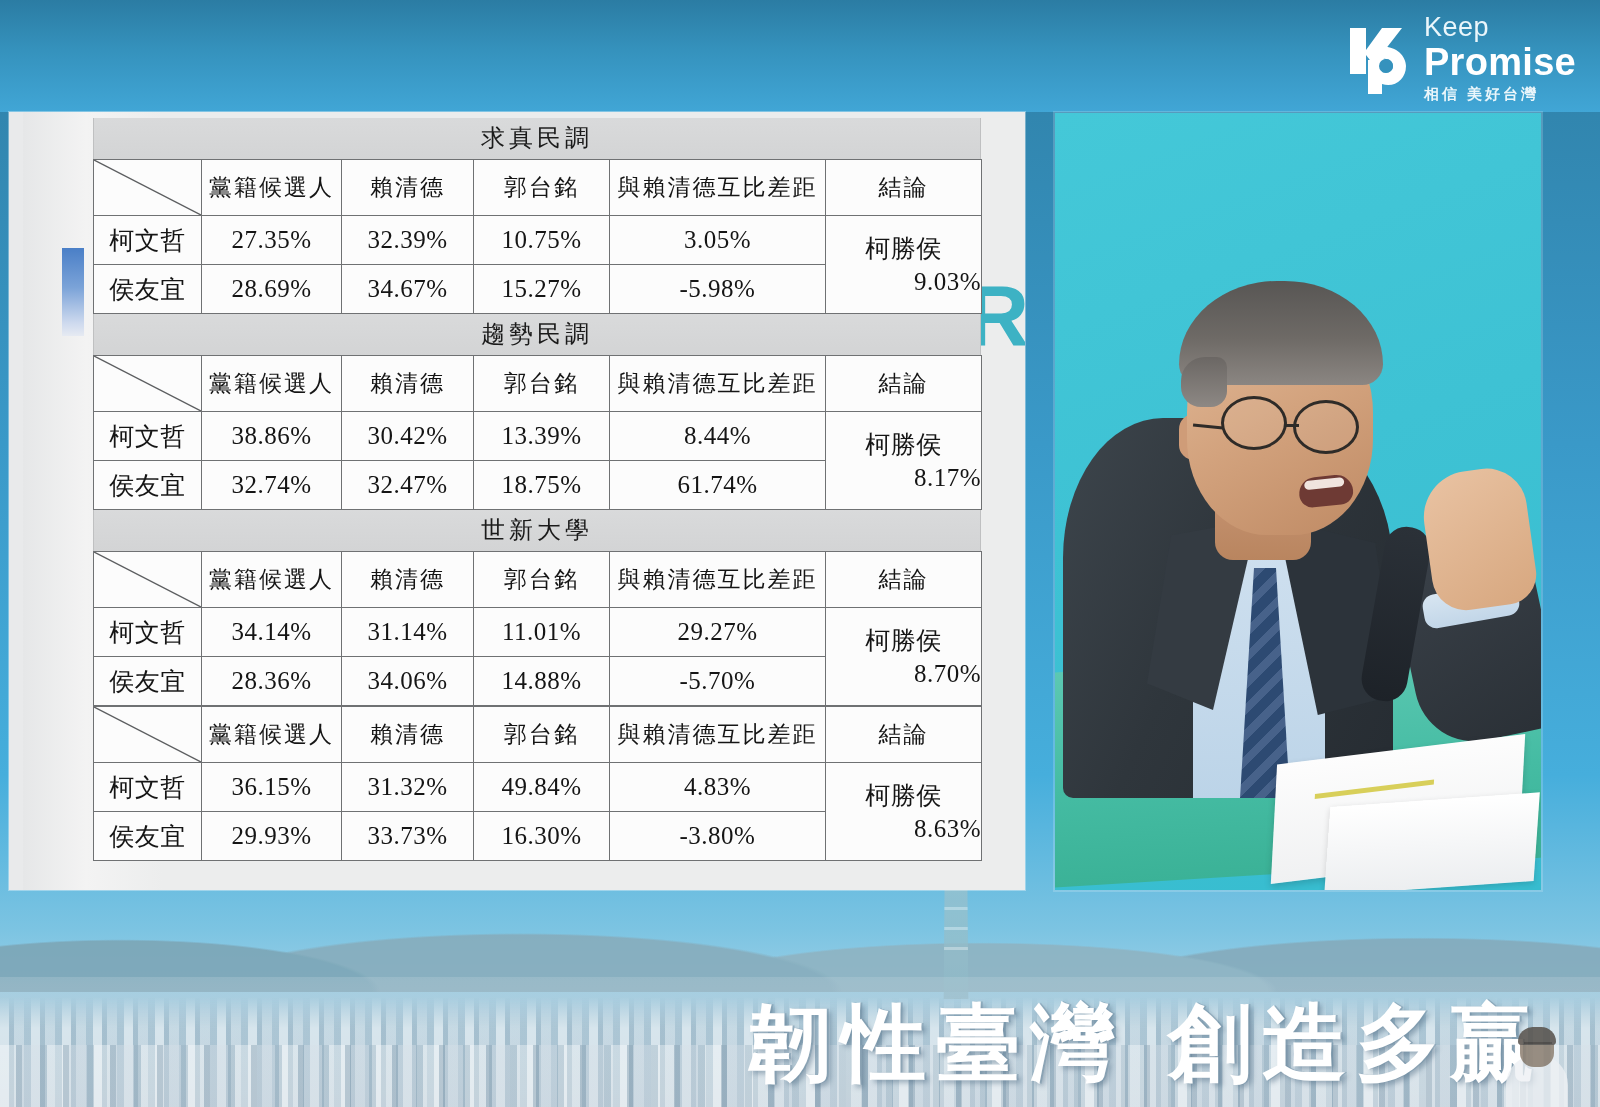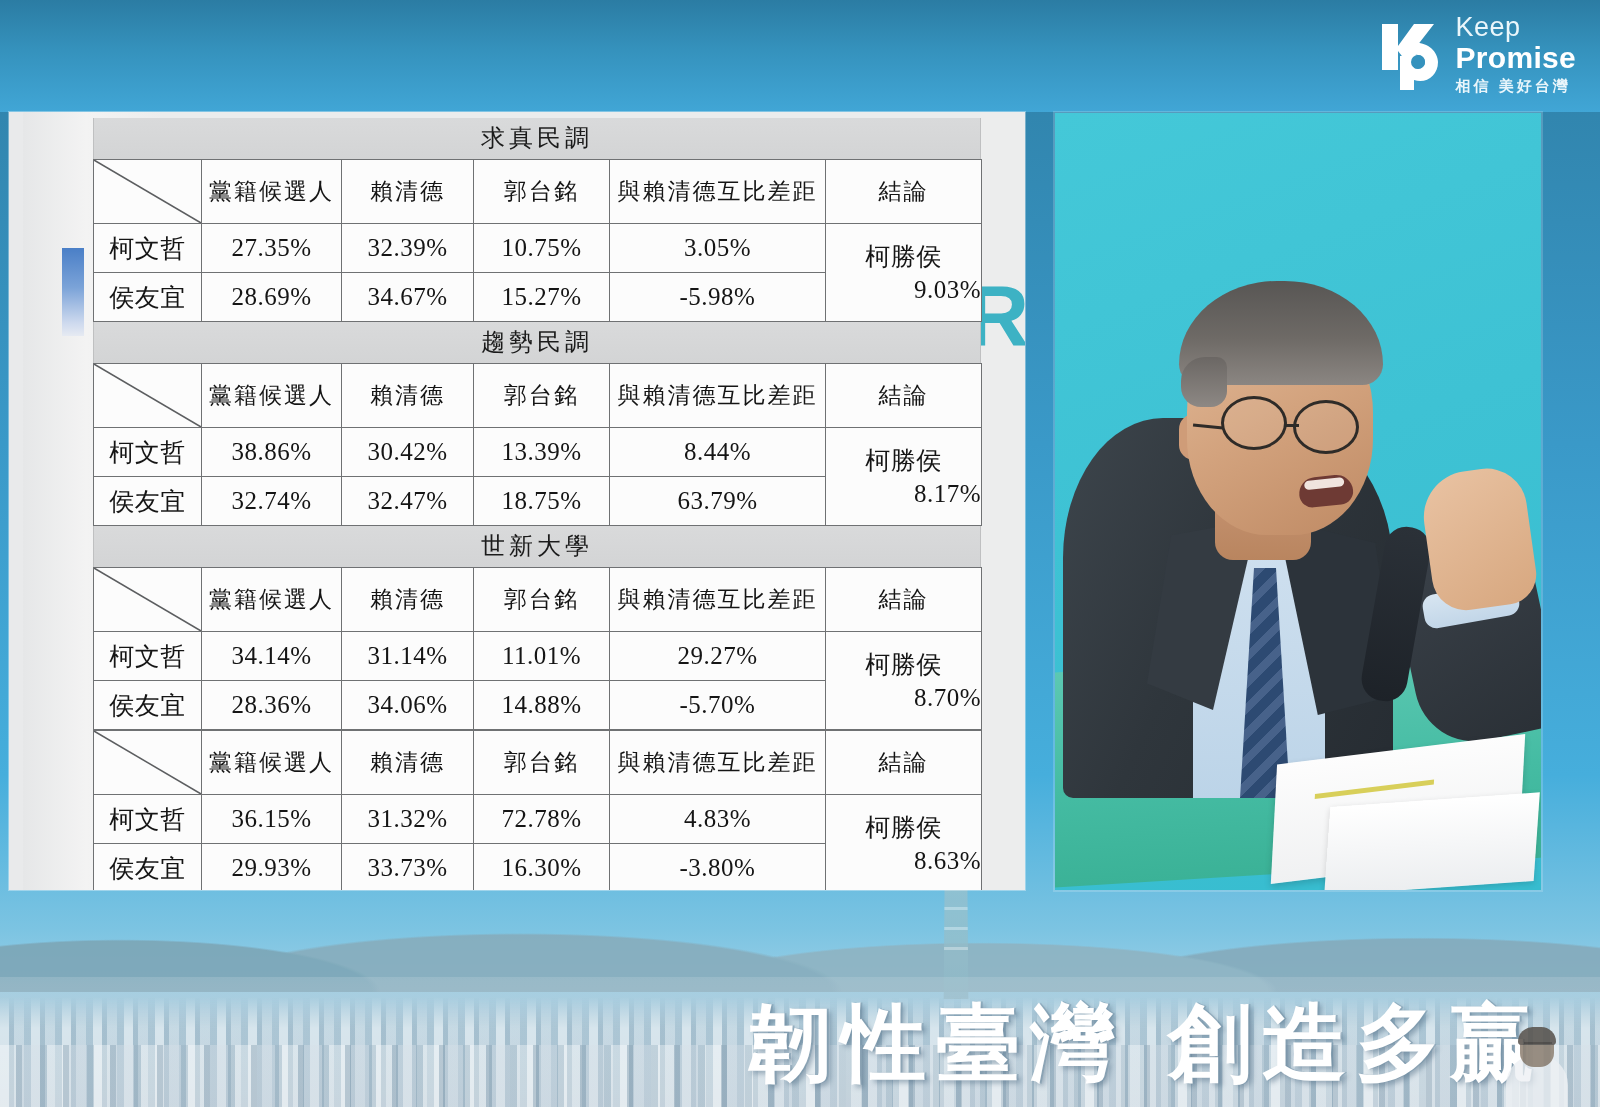--- a/index.html
+++ b/index.html
@@ -110,21 +110,21 @@
   .kp-text { line-height: 1; color: #ffffff; }
   .kp-keep {
     font-family: "Liberation Sans", sans-serif;
     font-size: 27px;
     font-weight: 400;
     letter-spacing: .5px;
     color: #eaf6fb;
   }
   .kp-promise {
     font-family: "Liberation Sans", sans-serif;
-    font-size: 30px;
+    font-size: 38px;
     font-weight: bold;
     letter-spacing: .3px;
     margin-top: 2px;
     color: #ffffff;
   }
   .kp-sub {
     font-family: "Liberation Sans", sans-serif;
     font-size: 15px;
     font-weight: bold;
     letter-spacing: 3px;
@@ -207,21 +207,21 @@
   }
   table.poll td, table.poll th {
     border: 1px solid #6f7173;
     font-weight: normal;
     text-align: center;
     color: #151515;
     font-family: "Liberation Serif", "DejaVu Serif", serif;
     background: #fcfcfc;
   }
   table.poll th {
-    height: 64px;
+    height: 56px;
     font-size: 23px;
     letter-spacing: 2px;
   }
   table.poll td {
     height: 49px;
     font-size: 25px;
     letter-spacing: .5px;
   }
   td.rowlab, th.corner { letter-spacing: 4px; font-size: 23px; }
   .col-0 { width: 108px; }
@@ -615,21 +615,21 @@
               <td class="concl" rowspan="2">
                 <span class="c1">柯勝侯</span>
                 <span class="c2">8.17%</span>
               </td>
             </tr>
             <tr>
               <td class="rowlab">侯友宜</td>
               <td>32.74%</td>
               <td>32.47%</td>
               <td>18.75%</td>
-              <td>63.79%</td>
+              <td>61.74%</td>
             </tr>
           </tbody>
             </table>
         </div>
 
         <div class="section">
           <div class="section-title">世新大學</div>
           <table class="poll">
             <colgroup>
                 <col class="col-0">
@@ -694,21 +694,21 @@
               <th>黨籍候選人</th>
               <th>賴清德</th>
               <th>郭台銘</th>
               <th>與賴清德互比差距</th>
               <th>結論</th>
             </tr>
             <tr>
               <td class="rowlab">柯文哲</td>
               <td>36.15%</td>
               <td>31.32%</td>
-              <td>72.78%</td>
+              <td>49.84%</td>
               <td>4.83%</td>
               <td class="concl" rowspan="2">
                 <span class="c1">柯勝侯</span>
                 <span class="c2">8.63%</span>
               </td>
             </tr>
             <tr>
               <td class="rowlab">侯友宜</td>
               <td>29.93%</td>
               <td>33.73%</td>

